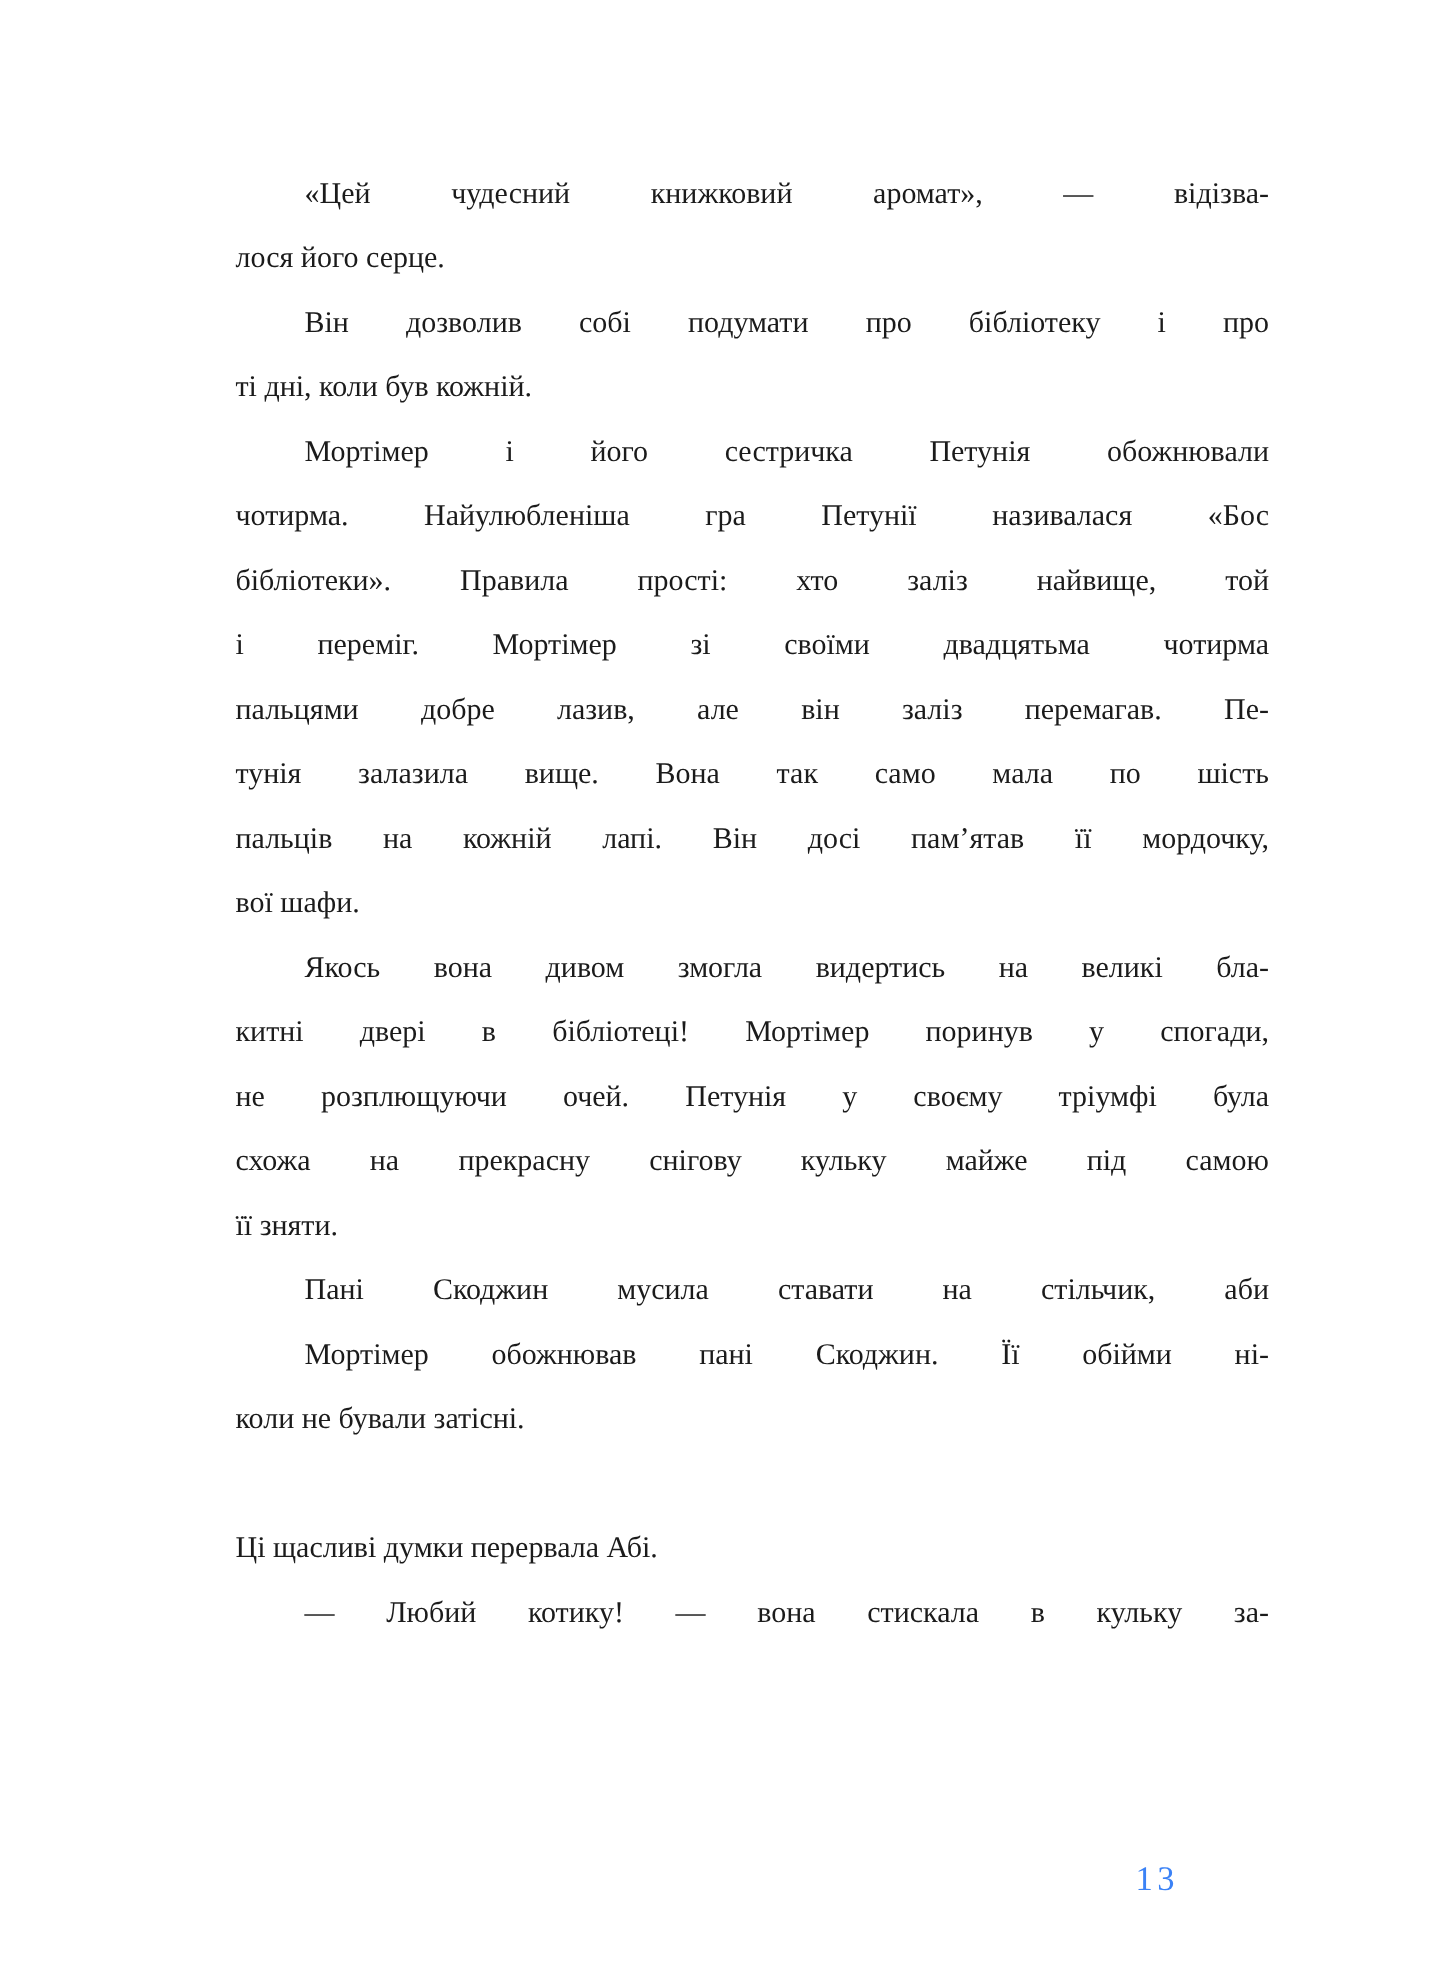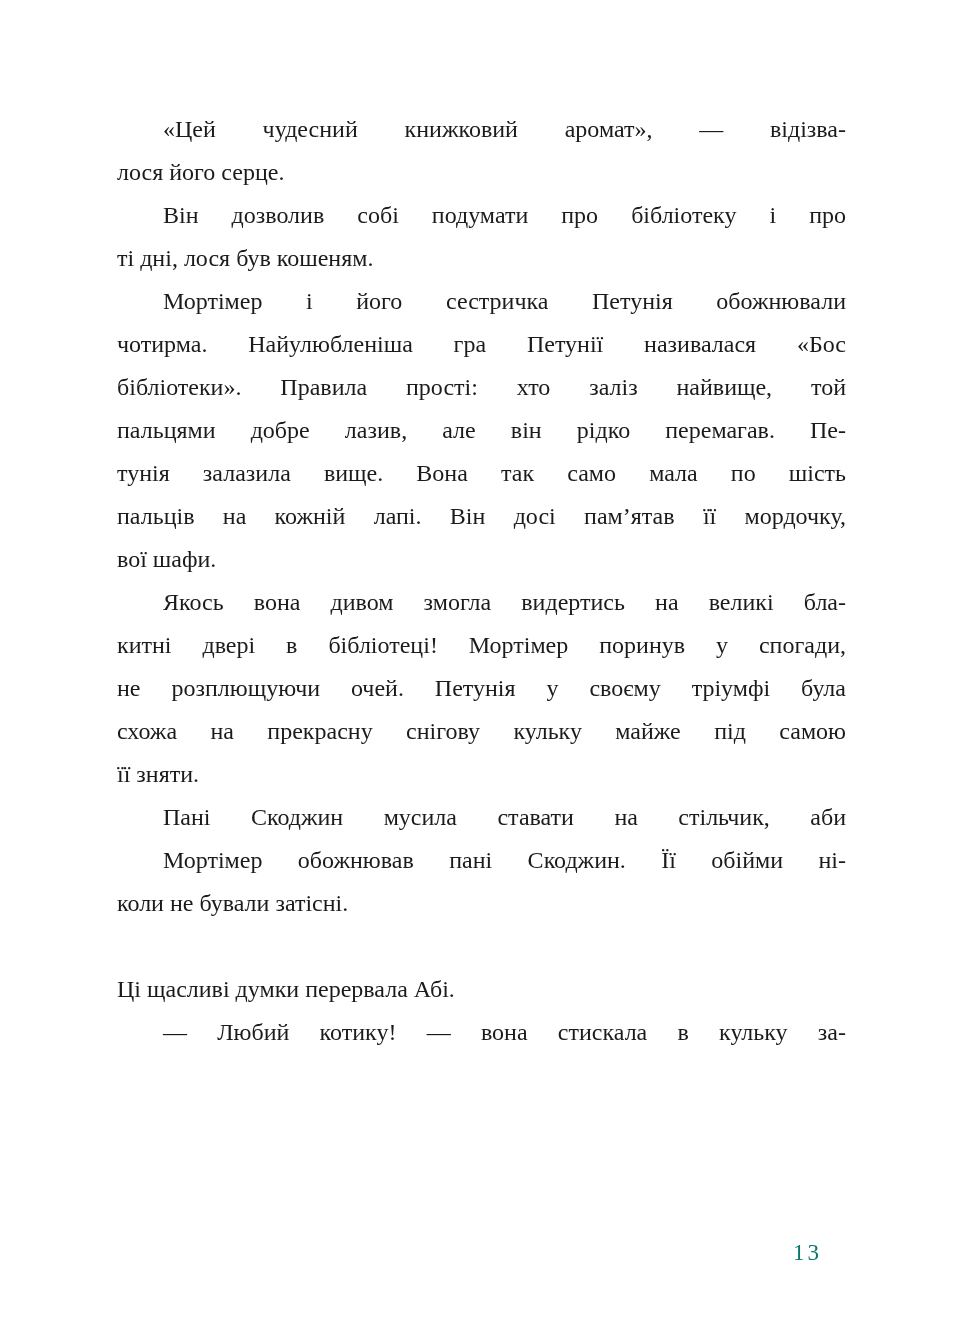--- a/index.html
+++ b/index.html
@@ -16,59 +16,60 @@
     color: #1b1b1b;
     overflow: hidden;
   }
   .text-block {
     position: absolute;
     left: 117px;
     top: 108px;
     width: 729px;
   }
   .line {
-    font-size: 24px;
+    font-size: 20px;
     line-height: 43px;
     height: 43px;
     text-align: left;
     white-space: normal;
+    margin-left: 40px;
   }
   .line.just {
     text-align: justify;
     text-align-last: justify;
   }
   .line.indent {
     padding-left: 46px;
   }
   .spacer {
     height: 43px;
   }
   .page-number {
     position: absolute;
     left: 757px;
     top: 1240px;
     font-size: 23px;
     letter-spacing: 3px;
-    color: #0f766e;
-    margin-left: 36px;
+    color: #3b82f6;
   }
 </style>
 </head>
 <body>
 
 <div class="page">
   <div class="text-block">
       <div class="line just indent">«Цей чудесний книжковий аромат», — відізва-</div>
       <div class="line">лося його серце.</div>
       <div class="line just indent">Він дозволив собі подумати про бібліотеку і про</div>
-      <div class="line">ті дні, лося був кошеням.</div>
+      <div class="line">ті дні, коли був кожній.</div>
       <div class="line just indent">Мортімер і його сестричка Петунія обожнювали</div>
       <div class="line just">чотирма. Найулюбленіша гра Петунії називалася «Бос</div>
       <div class="line just">бібліотеки». Правила прості: хто заліз найвище, той</div>
-      <div class="line just">пальцями добре лазив, але він рідко перемагав. Пе-</div>
+      <div class="line just">і переміг. Мортімер зі своїми двадцятьма чотирма</div>
+      <div class="line just">пальцями добре лазив, але він заліз перемагав. Пе-</div>
       <div class="line just">тунія залазила вище. Вона так само мала по шість</div>
       <div class="line just">пальців на кожній лапі. Він досі пам’ятав її мордочку,</div>
       <div class="line">вої шафи.</div>
       <div class="line just indent">Якось вона дивом змогла видертись на великі бла-</div>
       <div class="line just">китні двері в бібліотеці! Мортімер поринув у спогади,</div>
       <div class="line just">не розплющуючи очей. Петунія у своєму тріумфі була</div>
       <div class="line just">схожа на прекрасну снігову кульку майже під самою</div>
       <div class="line">її зняти.</div>
       <div class="line just indent">Пані Скоджин мусила ставати на стільчик, аби</div>
       <div class="line just indent">Мортімер обожнював пані Скоджин. Її обійми ні-</div>

